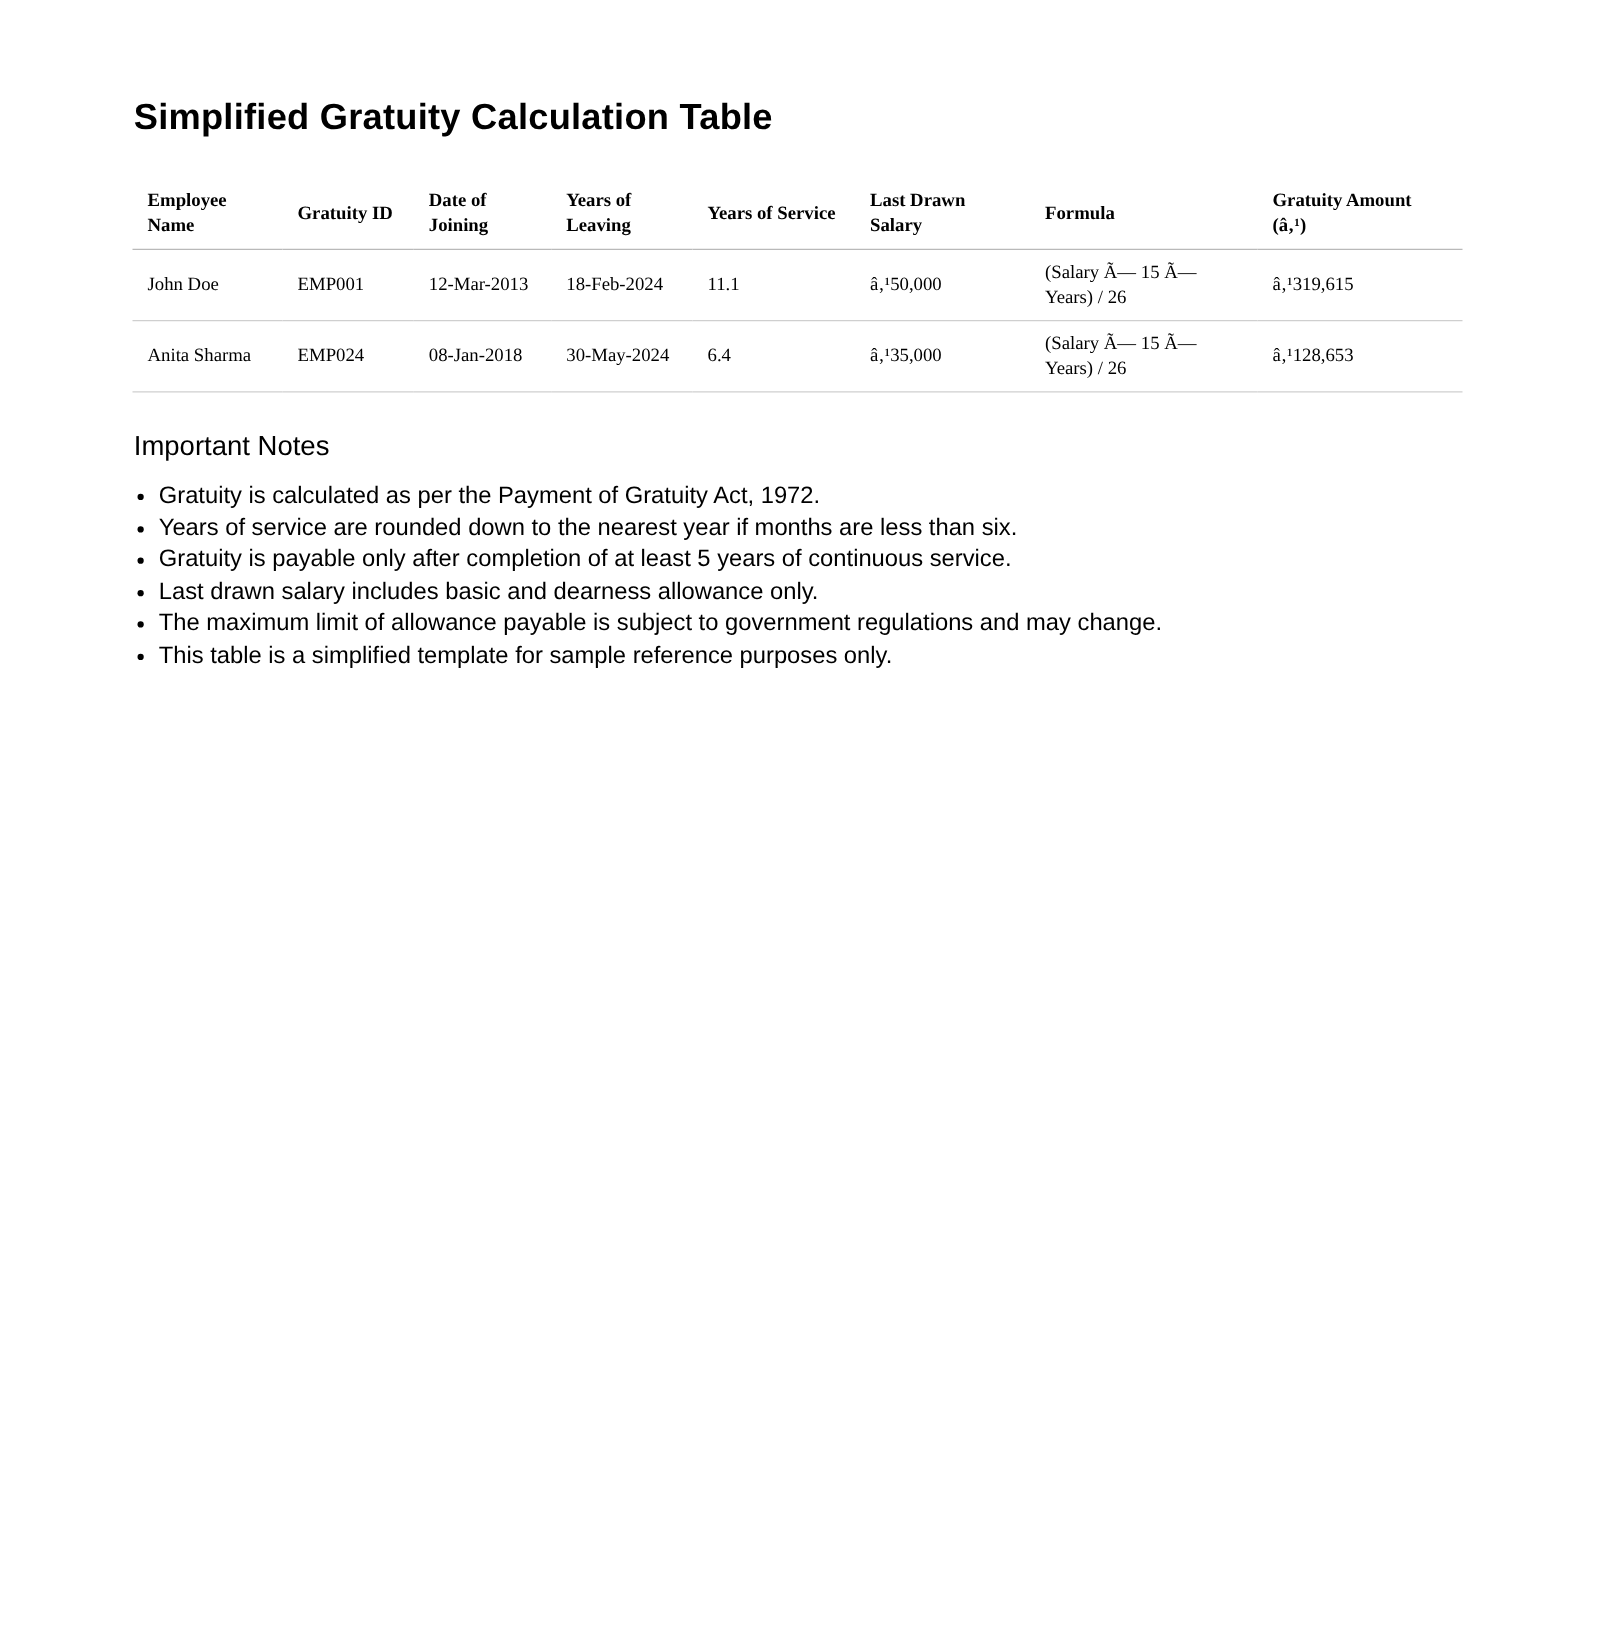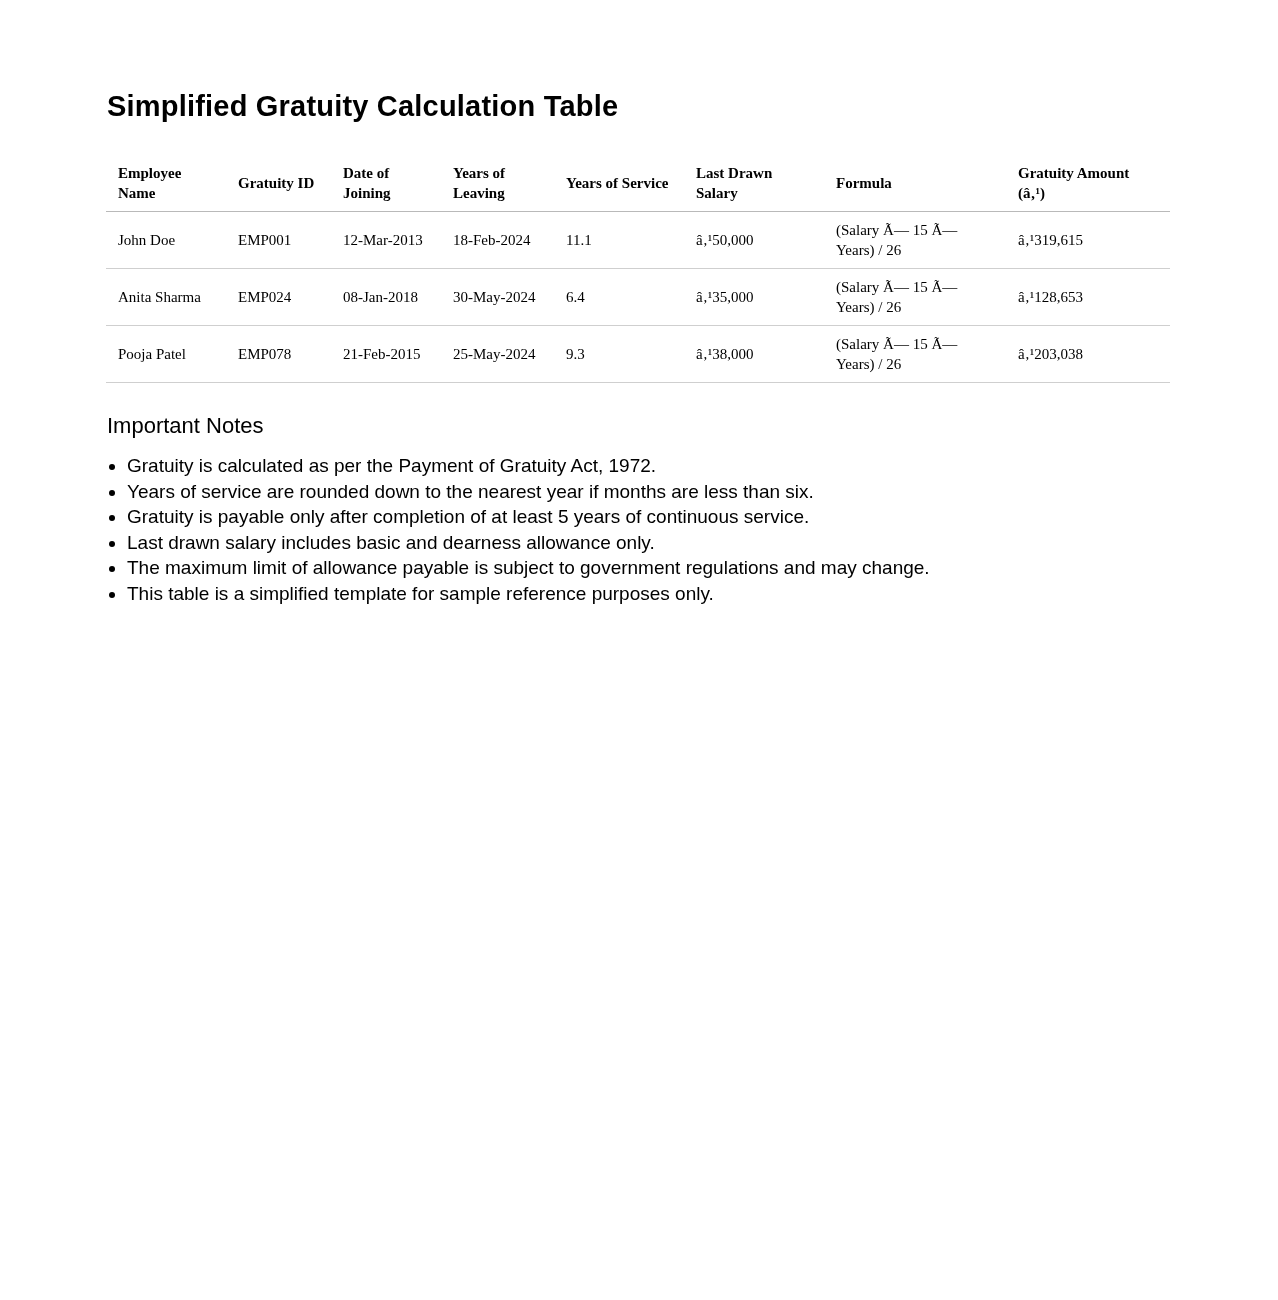--- a/index.html
+++ b/index.html
@@ -5,21 +5,21 @@
   * { box-sizing: border-box; }
   html, body {
     margin: 0;
     padding: 0;
     background: #ffffff;
     color: #000000;
     font-family: "Liberation Sans", sans-serif;
   }
   .page {
     width: 1064px;
-    margin: 12px 0 0 106px;
+    margin: 0 0 0 106px;
     padding-top: 78px;
     padding-bottom: 60px;
   }
   .doc-title {
     font-size: 29px;
     font-weight: bold;
     line-height: 1.15;
     margin: 0 0 32px 1px;
     letter-spacing: 0.2px;
   }
@@ -111,30 +111,20 @@
       <tr>
         <td>Anita Sharma</td>
         <td>EMP024</td>
         <td>08-Jan-2018</td>
         <td>30-May-2024</td>
         <td>6.4</td>
         <td>â‚¹35,000</td>
         <td>(Salary Ã— 15 Ã— Years) / 26</td>
         <td>â‚¹128,653</td>
       </tr>
-      <tr>
-        <td>Pooja Patel</td>
-        <td>EMP078</td>
-        <td>21-Feb-2015</td>
-        <td>25-May-2024</td>
-        <td>9.3</td>
-        <td>â‚¹38,000</td>
-        <td>(Salary Ã— 15 Ã— Years) / 26</td>
-        <td>â‚¹203,038</td>
-      </tr>
     </tbody>
   </table>
 
   <h2 class="notes-title">Important Notes</h2>
 
   <ul class="notes">
     <li>Gratuity is calculated as per the Payment of Gratuity Act, 1972.</li>
     <li>Years of service are rounded down to the nearest year if months are less than six.</li>
     <li>Gratuity is payable only after completion of at least 5 years of continuous service.</li>
     <li>Last drawn salary includes basic and dearness allowance only.</li>

